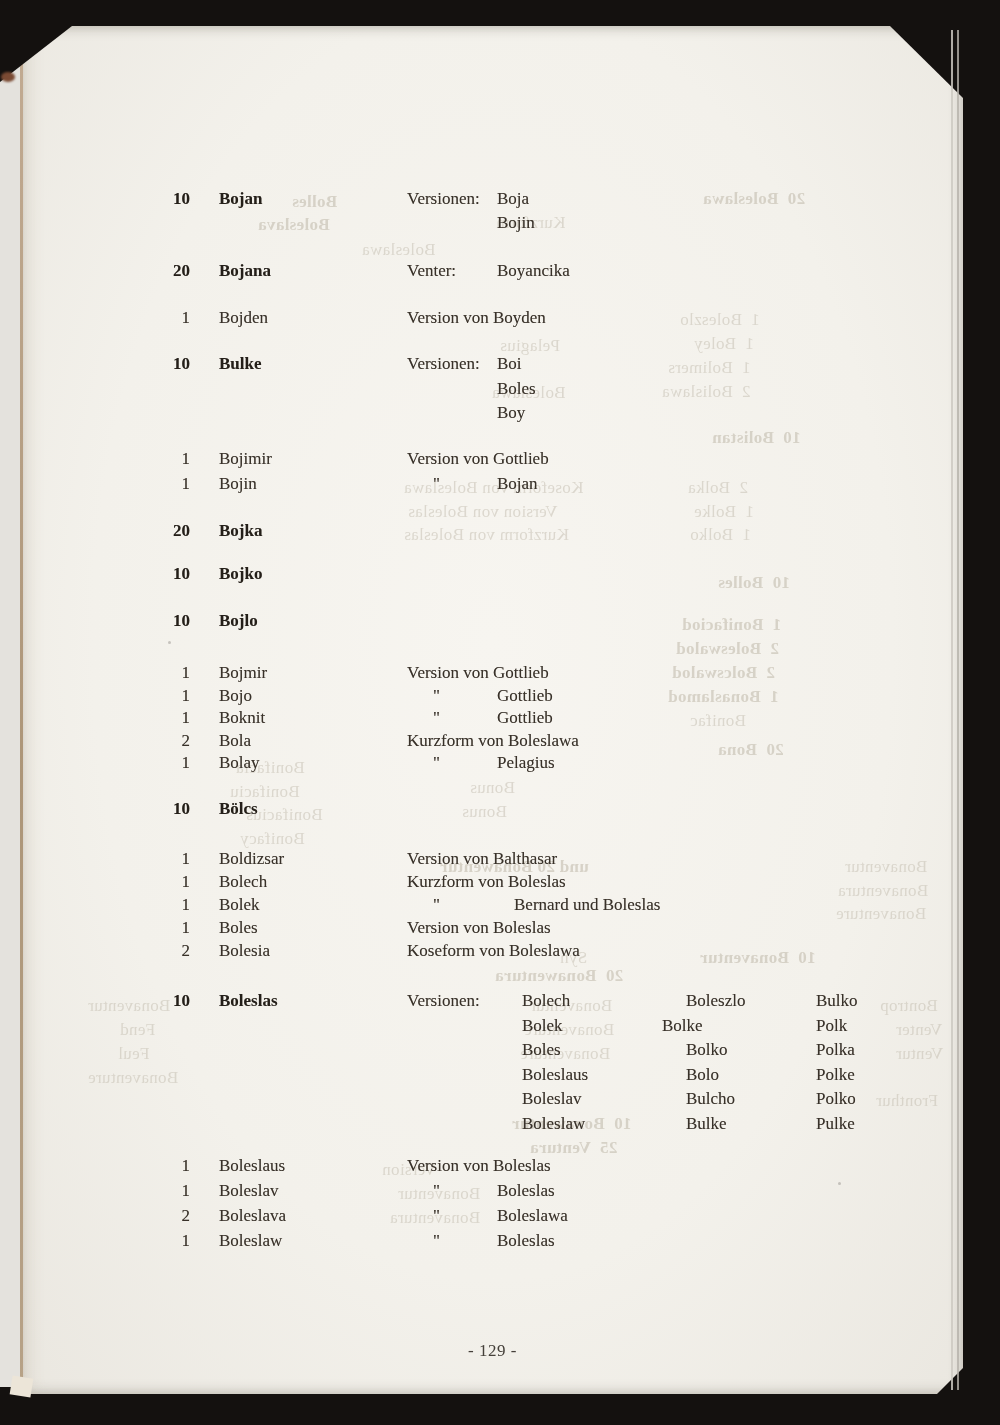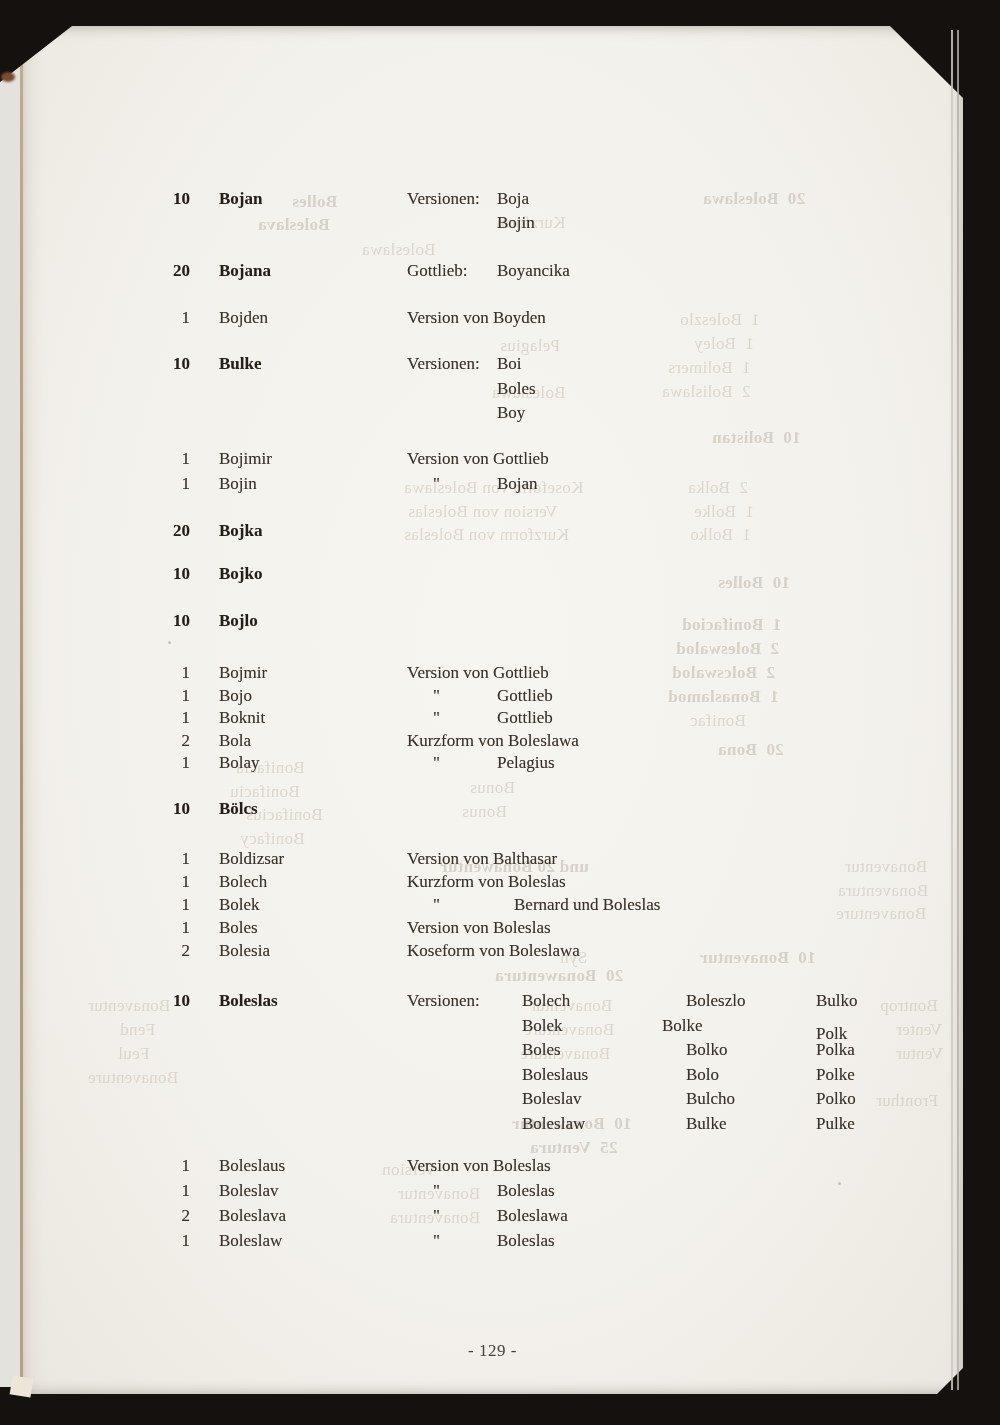--- a/index.html
+++ b/index.html
@@ -117,21 +117,21 @@
           <span class="c-name bold">Bojan</span>
           <span class="c-label">Versionen:</span>
           <span class="c-value">Boja</span>
         </div>
         <div class="line" style="top: 184.5px;">
           <span class="c-value">Bojin</span>
         </div>
         <div class="line" style="top: 233px;">
           <span class="c-count bold">20</span>
           <span class="c-name bold">Bojana</span>
-          <span class="c-label">Gottlieb:</span>
+          <span class="c-label">Venter:</span>
           <span class="c-value">Boyancika</span>
         </div>
         <div class="line" style="top: 280px;">
           <span class="c-count">1</span>
           <span class="c-name">Bojden</span>
           <span class="c-label">Version von Boyden</span>
         </div>
         <div class="line" style="top: 326px;">
           <span class="c-count bold">10</span>
           <span class="c-name bold">Bulke</span>
@@ -229,21 +229,21 @@
           <span class="c-count bold">10</span>
           <span class="c-name bold">Boleslas</span>
           <span class="c-label">Versionen:</span>
           <span class="" style="left: 500px;">Bolech</span>
           <span class="" style="left: 664px;">Boleszlo</span>
           <span class="" style="left: 794px;">Bulko</span>
         </div>
         <div class="line" style="top: 987.6px;">
           <span class="" style="left: 500px;">Bolek</span>
           <span class="" style="left: 640px;">Bolke</span>
-          <span class="" style="left: 794px; margin-top: 8px;">Polk</span>
+          <span class="" style="left: 794px;">Polk</span>
         </div>
         <div class="line" style="top: 1012.2px;">
           <span class="" style="left: 500px;">Boles</span>
           <span class="" style="left: 664px;">Bolko</span>
           <span class="" style="left: 794px;">Polka</span>
         </div>
         <div class="line" style="top: 1036.8px;">
           <span class="" style="left: 500px;">Boleslaus</span>
           <span class="" style="left: 664px;">Bolo</span>
           <span class="" style="left: 794px;">Polke</span>

